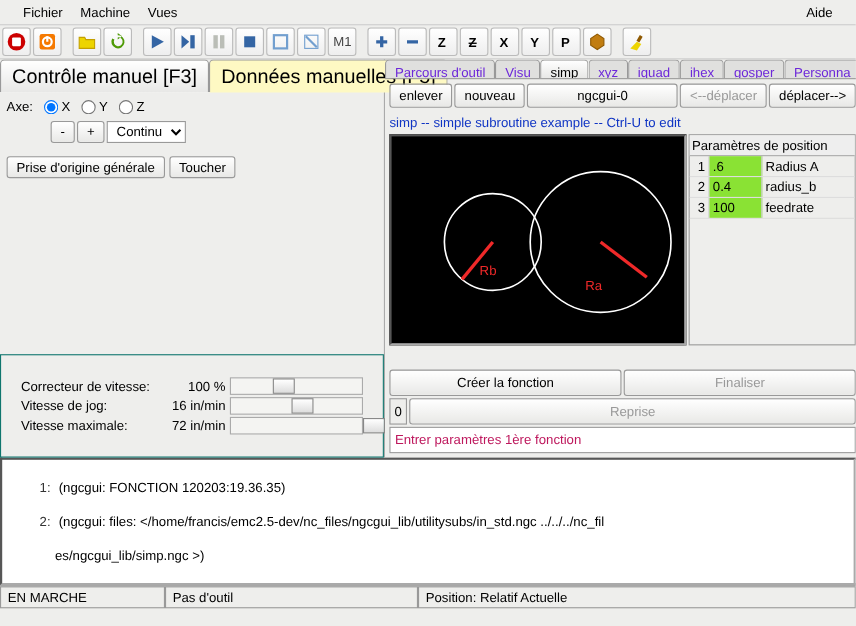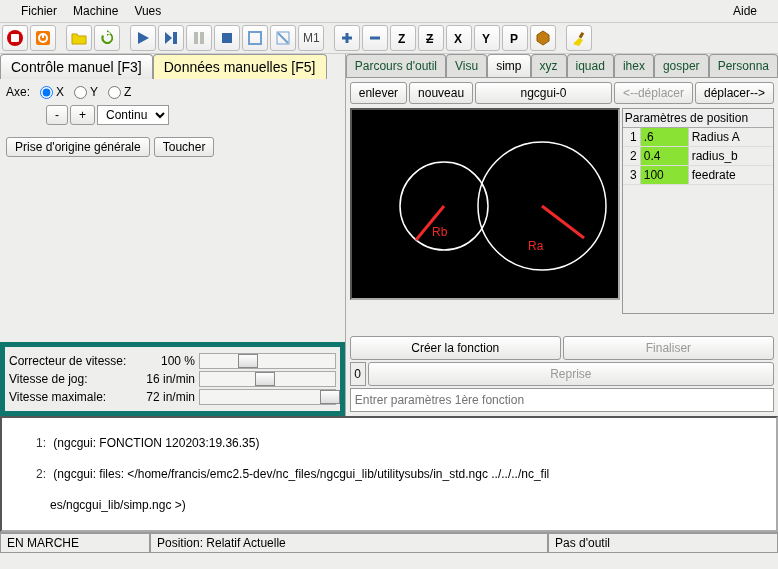--- a/index.html
+++ b/index.html
@@ -6,58 +6,58 @@
 body { background: #eeeeec; width: 778px; height: 569px; overflow: hidden; }
 .menubar { display: flex; padding: 2px 13px; border-bottom: 1px solid #ccc; }
 .menubar .item { padding: 2px 8px; }
 .menubar .spacer { flex: 1; }
 .toolbar { display: flex; gap: 2px; padding: 2px; border-bottom: 1px solid #ccc; align-items: flex-start; }
 .tb-btn { width: 26px; height: 26px; border: 1px solid #bbb; border-radius: 3px; display: flex; align-items: center; justify-content: center; background: linear-gradient(#fff,#eee); }
 .tb-sep { width: 6px; }
 .main { display: flex; height: 362px; }
 .left-panel { width: 350px; border-right: 1px solid #aaa; display: flex; flex-direction: column; }
 .tabs { display: flex; gap: 0; }
-.tab { padding: 4px 10px; border: 1px solid #999; border-bottom: none; border-radius: 4px 4px 0 0; background: linear-gradient(#fff,#e8e8e6); font-size: 14px; white-space: nowrap; cursor: pointer; }
+.tab { padding: 4px 10px; border: 1px solid #999; border-bottom: none; border-radius: 4px 4px 0 0; background: linear-gradient(#fff,#e8e8e6); font-size: 18px; white-space: nowrap; cursor: pointer; }
 .tab.inactive { background: #fef9c3; }
 .axis-row { display: flex; align-items: center; padding: 6px; gap: 10px; }
 .radio-label { display: flex; align-items: center; gap: 3px; }
 .btnrow { display: flex; gap: 2px; padding: 0 6px 6px 46px; align-items: center; }
 .btn { padding: 2px 8px; border: 1px solid #999; border-radius: 3px; background: linear-gradient(#fff,#e8e8e6); cursor: pointer; }
 .sel { border: 1px solid #999; padding: 1px 4px; background: #fff; }
 .origin-row { display: flex; gap: 4px; padding: 6px; }
 .left-spacer { flex: 1; }
-.speed-section { border: 5px solid #0f766e; padding: 4px; }
+.speed-section { border: 1px solid #0f766e; padding: 18px; }
 .speed-row { display: flex; align-items: center; margin: 2px 0; }
 .speed-label { width: 130px; }
 .speed-val { width: 60px; text-align: right; padding-right: 4px; }
 .slider { flex: 1; height: 16px; border: 1px solid #aaa; background: #f4f4f2; position: relative; }
 .slider .handle { position: absolute; width: 20px; height: 14px; top: 0; border: 1px solid #888; background: linear-gradient(#fff,#ddd); }
 .right-panel { flex: 1; display: flex; flex-direction: column; }
 .rtabs { display: flex; overflow: hidden; }
 .rtab { padding: 4px 8px; border: 1px solid #999; border-bottom: none; border-radius: 4px 4px 0 0; background: linear-gradient(#fff,#e8e8e6); font-size: 12px; white-space: nowrap; cursor: pointer; }
-.rtab.inactive { background: #e0e0de; color: #14532d; }
+.rtab.inactive { background: #e0e0de; color: #6d28d9; }
 .ngc-area { border-top: 1px solid #999; padding: 4px; flex: 1; display: flex; flex-direction: column; }
 .ngc-btnrow { display: flex; gap: 2px; margin-bottom: 4px; }
 .ngc-btn { padding: 3px 8px; border: 1px solid #999; border-radius: 3px; background: linear-gradient(#fff,#e8e8e6); cursor: pointer; }
 .ngc-btn.disabled { color: #999; }
 .ngc-title { color: #1035c4; padding: 2px 0 4px 0; font-size: 12px; }
 .ngc-body { display: flex; flex: 1; }
 .preview { border: 2px inset #aaa; background: #000; width: 270px; height: 192px; position: relative; flex-shrink: 0; }
 .params { flex: 1; border: 1px solid #999; margin-left: 2px; }
 .params-header { padding: 2px; border-bottom: 1px solid #aaa; background: #eee; }
 .param-row { display: flex; border-bottom: 1px solid #ddd; }
 .param-num { width: 18px; text-align: right; padding: 2px 3px; border-right: 1px solid #ccc; }
 .param-val { width: 48px; padding: 2px 3px; border-right: 1px solid #ccc; background: #8ae234; }
 .param-name { flex: 1; padding: 2px 3px; }
 .ngc-bottom { margin-top: 20px; }
 .ngc-bottom-row { display: flex; gap: 2px; margin-top: 2px; }
 .ngc-bottom-btn { flex: 1; padding: 4px; border: 1px solid #999; border-radius: 3px; background: linear-gradient(#fff,#e8e8e6); text-align: center; }
 .ngc-bottom-btn.disabled { color: #999; }
 .ngc-zero { width: 16px; border: 1px solid #999; text-align: center; padding: 4px 2px; }
-.ngc-status { border: 1px solid #999; padding: 4px; color: #737373; margin-top: 2px; background: #fff; }
+.ngc-status { border: 1px solid #999; padding: 4px; color: #be185d; margin-top: 2px; background: #fff; }
 .console { height: 116px; border: 2px inset #aaa; background: #fff; overflow: hidden; padding: 2px 4px; font-family: monospace; font-size: 12px; white-space: pre; line-height: 1.3; }
 .console .ln { display: flex; }
 .console .num { width: 40px; text-align: right; color: #333; }
 .console .txt { padding-left: 4px; }
 .statusbar { display: flex; border-top: 1px solid #999; }
 .status-cell { padding: 2px 6px; border: 1px solid #999; }
 .status-cell.c1 { width: 150px; }
 .status-cell.c2 { width: 230px; }
 .status-cell.c3 { flex: 1; }
 svg { display: block; }
@@ -256,20 +256,21 @@
       <div class="rtab inactive">Personna</div>
     </div>
     <div class="ngc-area">
       <div class="ngc-btnrow">
         <button class="ngc-btn">enlever</button>
         <button class="ngc-btn">nouveau</button>
         <button class="ngc-btn" style="flex:1">ngcgui-0</button>
         <button class="ngc-btn disabled">&lt;--déplacer</button>
         <button class="ngc-btn">déplacer--&gt;</button>
       </div>
+      <div class="ngc-title">simp -- simple subroutine example -- Ctrl-U to edit</div>
       <div class="ngc-body">
         <div class="preview">
           <svg width="266" height="188">
             <circle cx="92" cy="96" r="44" fill="none" stroke="#fff" stroke-width="1.5"></circle>
             <circle cx="190" cy="96" r="64" fill="none" stroke="#fff" stroke-width="1.5"></circle>
             <line x1="92" y1="96" x2="64" y2="130" stroke="#ef2929" stroke-width="3"></line>
             <line x1="190" y1="96" x2="232" y2="128" stroke="#ef2929" stroke-width="3"></line>
             <text x="80" y="126" fill="#ef2929" font-size="26" font-family="serif">Rb</text>
             <text x="176" y="140" fill="#ef2929" font-size="30" font-family="serif">Ra</text>
           </svg>
@@ -314,15 +315,15 @@
 <div class="ln"><span class="num"></span><span class="txt">es/ngcgui_lib/simp.ngc &gt;)</span></div>
 <div class="ln"><span class="num">3:</span><span class="txt"> (ngcgui: ligne de fonction ajoutée) #&lt;_feature:&gt; = 0</span></div>
 
 
 
 
 </div>
 
 <div class="statusbar">
   <div class="status-cell c1">EN MARCHE</div>
+  <div class="status-cell c2">Pas d'outil</div>
   <div class="status-cell c3">Position: Relatif Actuelle</div>
-  <div class="status-cell c2">Pas d'outil</div>
 </div>
 
 </body></html>

